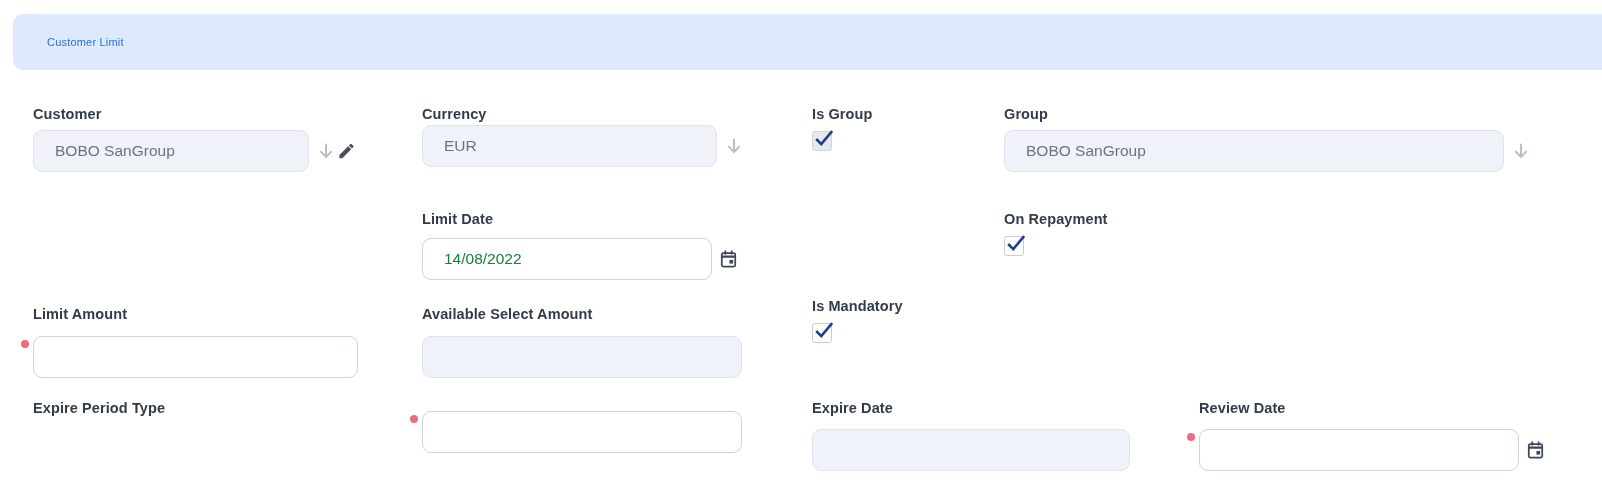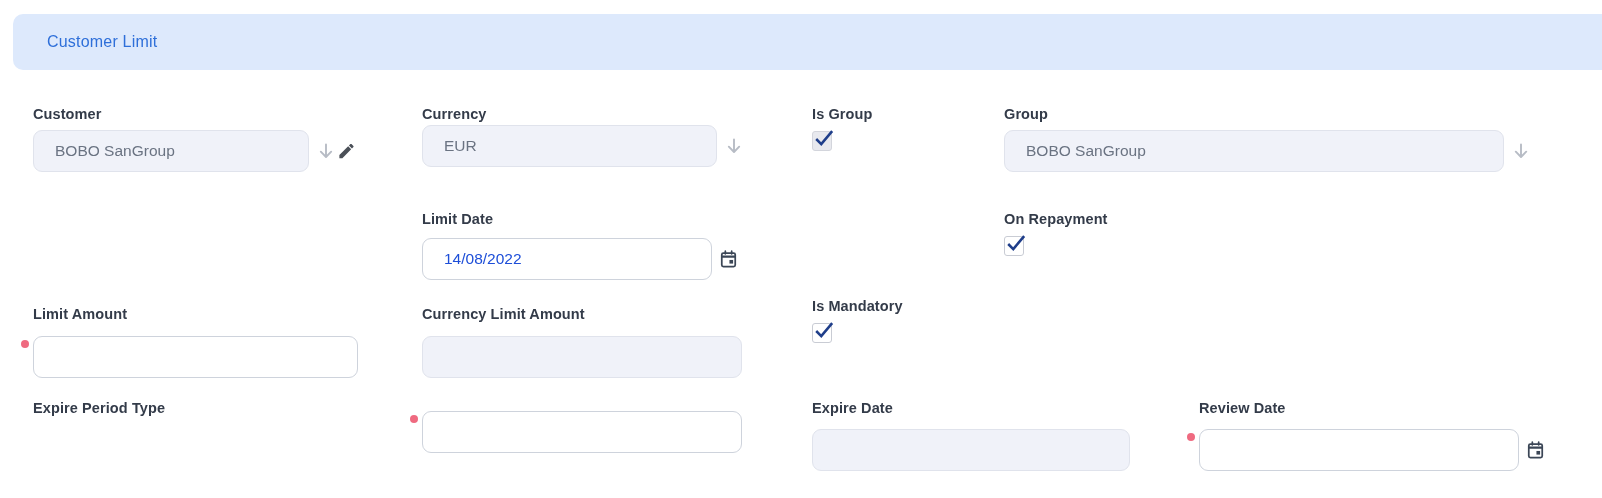--- a/index.html
+++ b/index.html
@@ -5,31 +5,31 @@
   * { box-sizing: border-box; }
   html,body { margin:0; padding:0; background:#ffffff; }
   body { font-family:"Liberation Sans", sans-serif; }
   .page { position:relative; width:1602px; height:498px; background:#ffffff; overflow:hidden; }
 
   .banner {
     position:absolute; left:13px; top:14px; right:0; height:56px;
     background:#dde9fc; border-radius:10px 0 0 10px;
     display:flex; align-items:center; padding-left:34px;
   }
-  .banner-title { color:#2e6fd9; font-size:16px; font-weight:400; letter-spacing:0.2px; }
+  .banner-title { color:#2e6fd9; font-size:11px; font-weight:400; letter-spacing:0.2px; }
 
   .field { position:absolute; }
   .field-label {
     font-size:14.5px; font-weight:700; color:#333b49;
     line-height:18px; height:18px; white-space:nowrap; letter-spacing:0.1px;
   }
   .input-row { position:relative; }
   .text-input {
     width:100%; height:42px; border:1px solid #ced3dc; border-radius:9px;
-    background:#ffffff; color:#1d4ed8; font-size:15.5px;
+    background:#ffffff; color:#15803d; font-size:15.5px;
     padding:0 14px 0 21px; outline:none;
     font-family:"Liberation Sans", sans-serif;
   }
   .text-input::placeholder { color:#a2a8b3; opacity:1; }
   .text-input:disabled {
     background:#f0f2f9; border-color:#e0e3ec; color:#6a7382;
   }
   .req-dot {
     position:absolute; left:-12px; top:4px; width:8px; height:8px;
     border-radius:50%; background:#ef6a80;
@@ -140,21 +140,21 @@
 
   <div class="field" style="left:33px; top:305px; width:325px;">
     <div class="field-label">Limit Amount</div>
     <div class="input-row" style="margin-top:13px;">
       <span class="req-dot"></span>
       <input class="text-input" value="" style="">
     </div>
   </div>
 
   <div class="field" style="left:422px; top:305px; width:320px;">
-    <div class="field-label">Currency Limit Amount</div>
+    <div class="field-label">Available Select Amount</div>
     <div class="input-row" style="margin-top:13px;">
       <input class="text-input" disabled="" value="" style="">
     </div>
   </div>
 
   <div class="field" style="left:812px; top:297px;">
     <div class="field-label">Is Mandatory</div>
     <div class="checkbox">
       <svg width="22" height="22" viewBox="0 0 24 24">
           <path d="M4.5 13 9 17.5 20 4.5" fill="none" stroke="#1f3e8a" stroke-width="2.8" stroke-linecap="square"></path>

